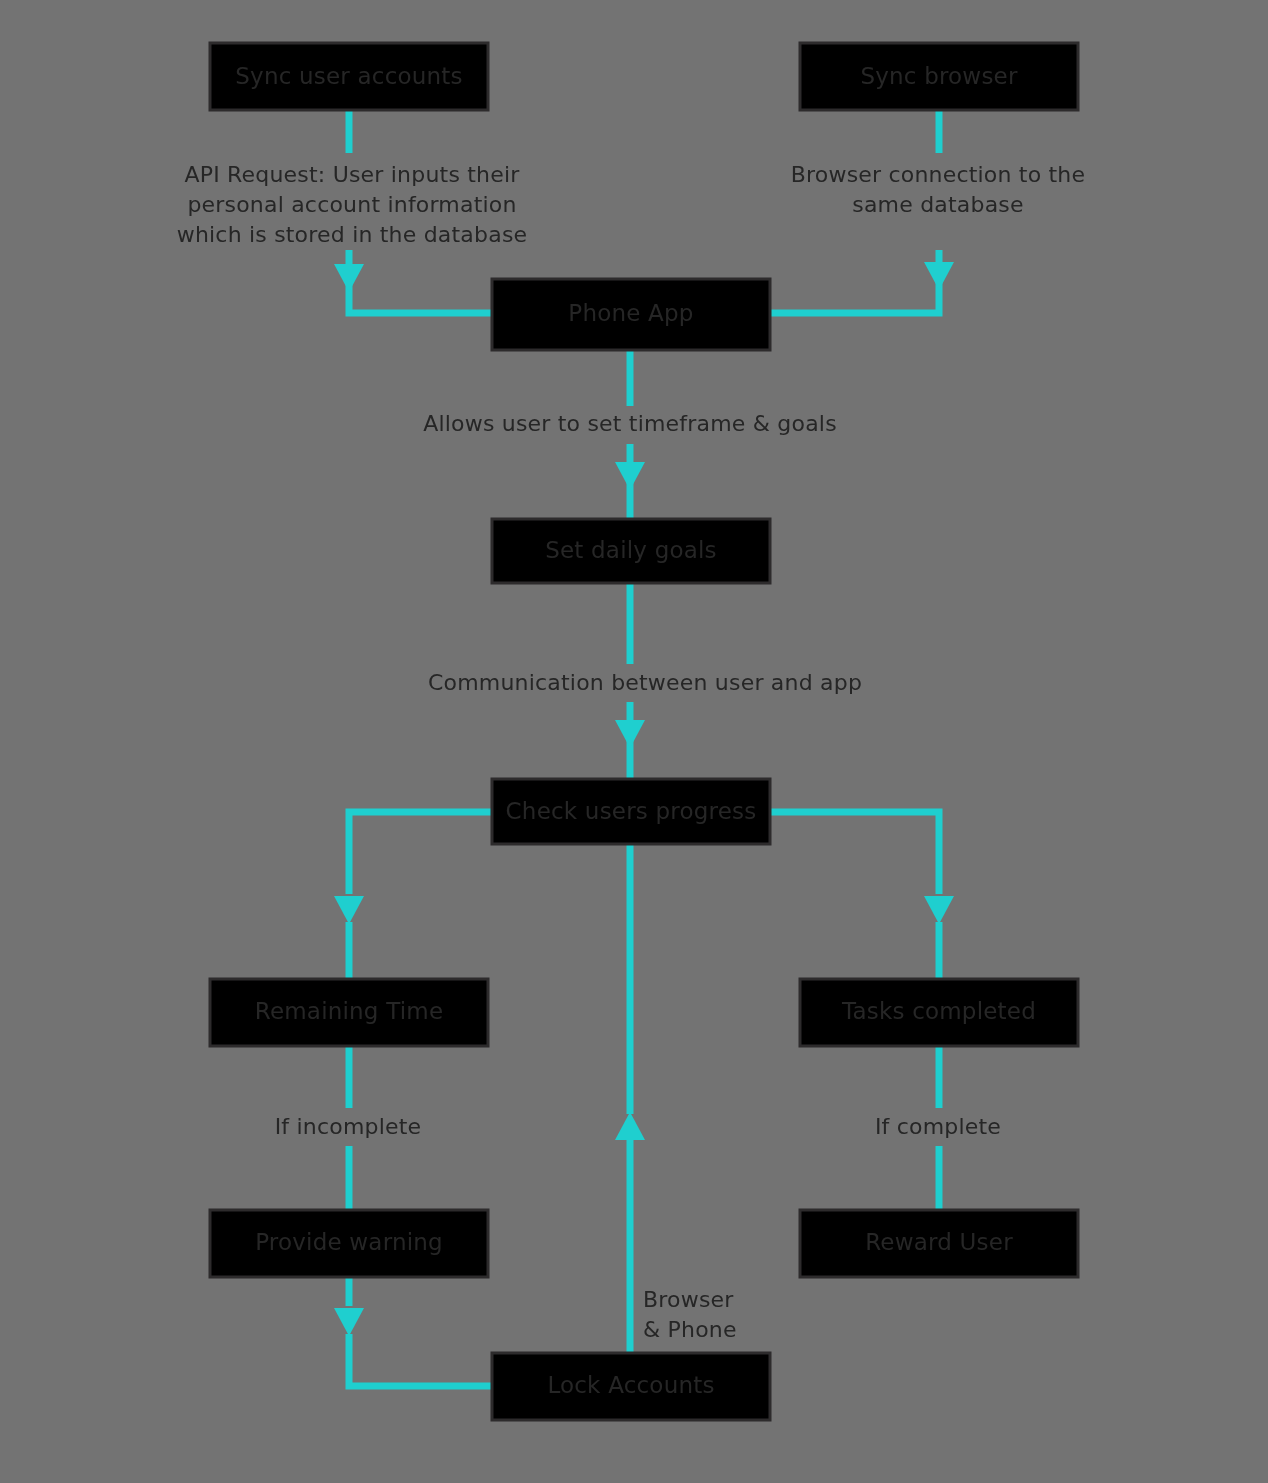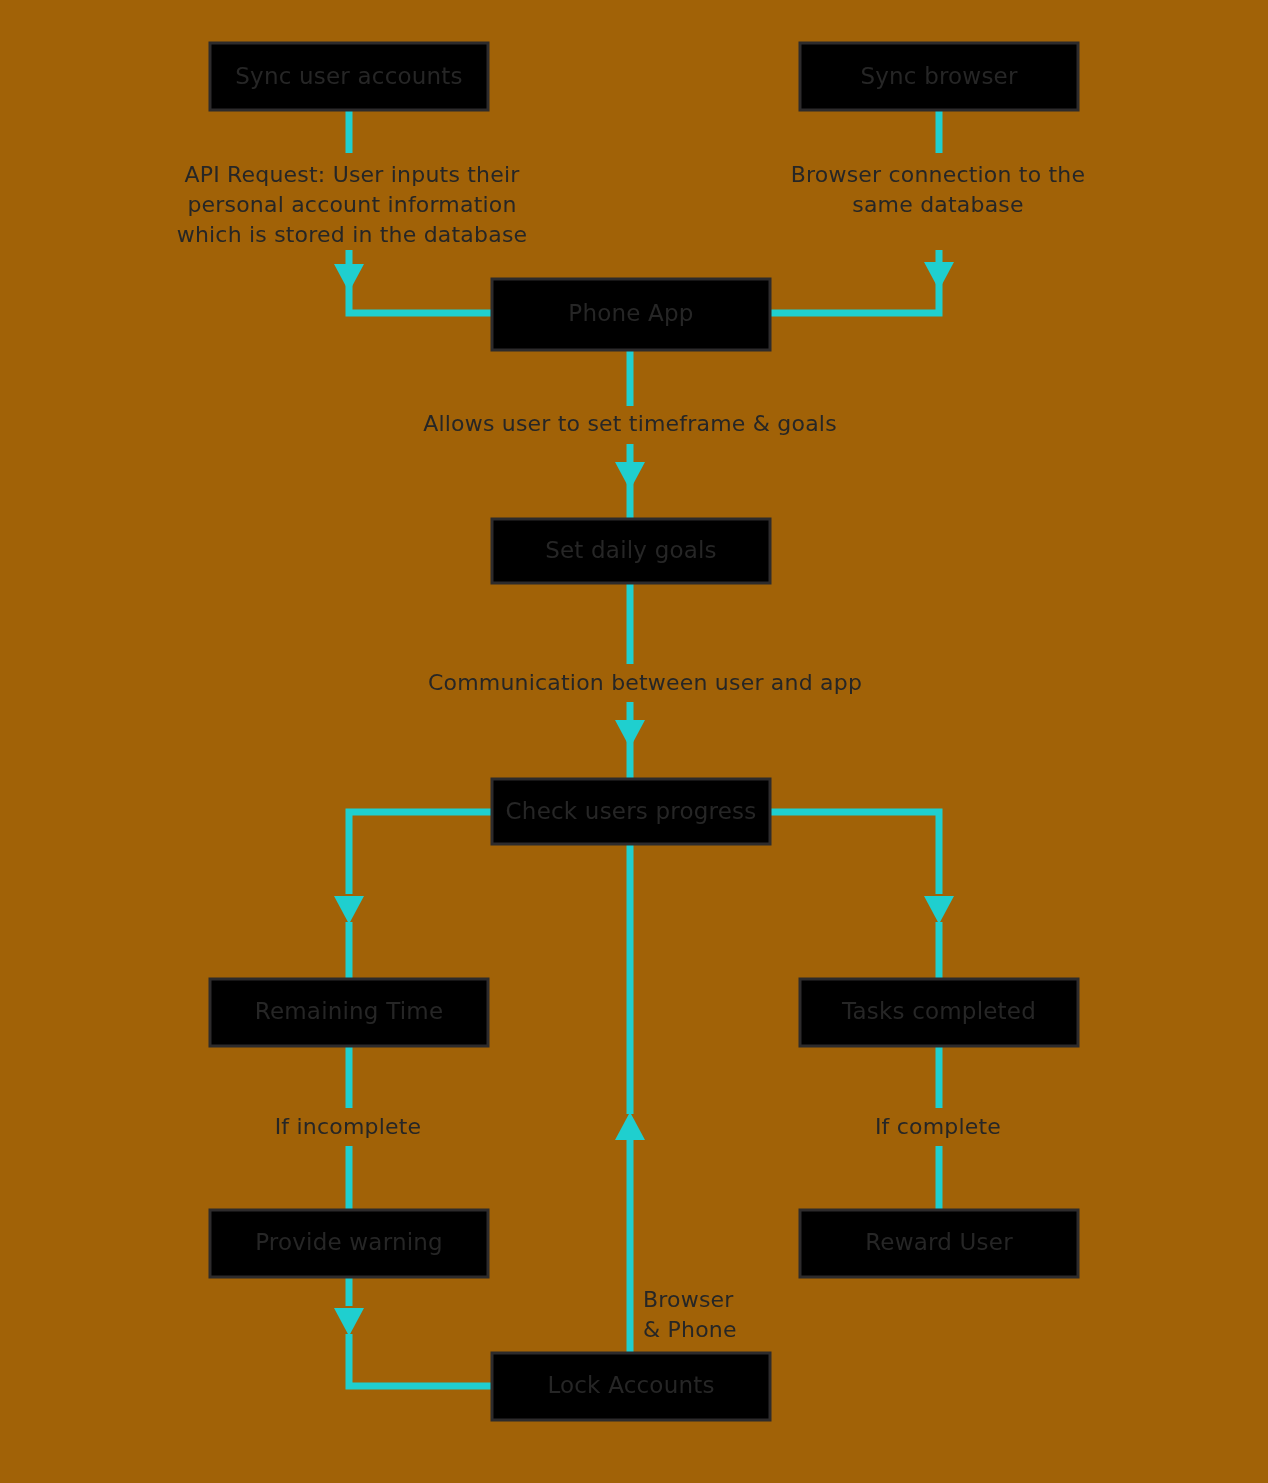--- a/index.html
+++ b/index.html
@@ -10,21 +10,21 @@
   body {
     width: 1268px;
     height: 1483px;
     overflow: hidden;
     font-family: "DejaVu Sans", sans-serif;
   }
   #diagram-root {
     position: relative;
     width: 1268px;
     height: 1483px;
-    background: #a16207;
+    background: #737373;
   }
   svg.flow-canvas {
     position: absolute;
     top: 0;
     left: 0;
     width: 1268px;
     height: 1483px;
   }
   .node-rect {
     fill: #000000;

